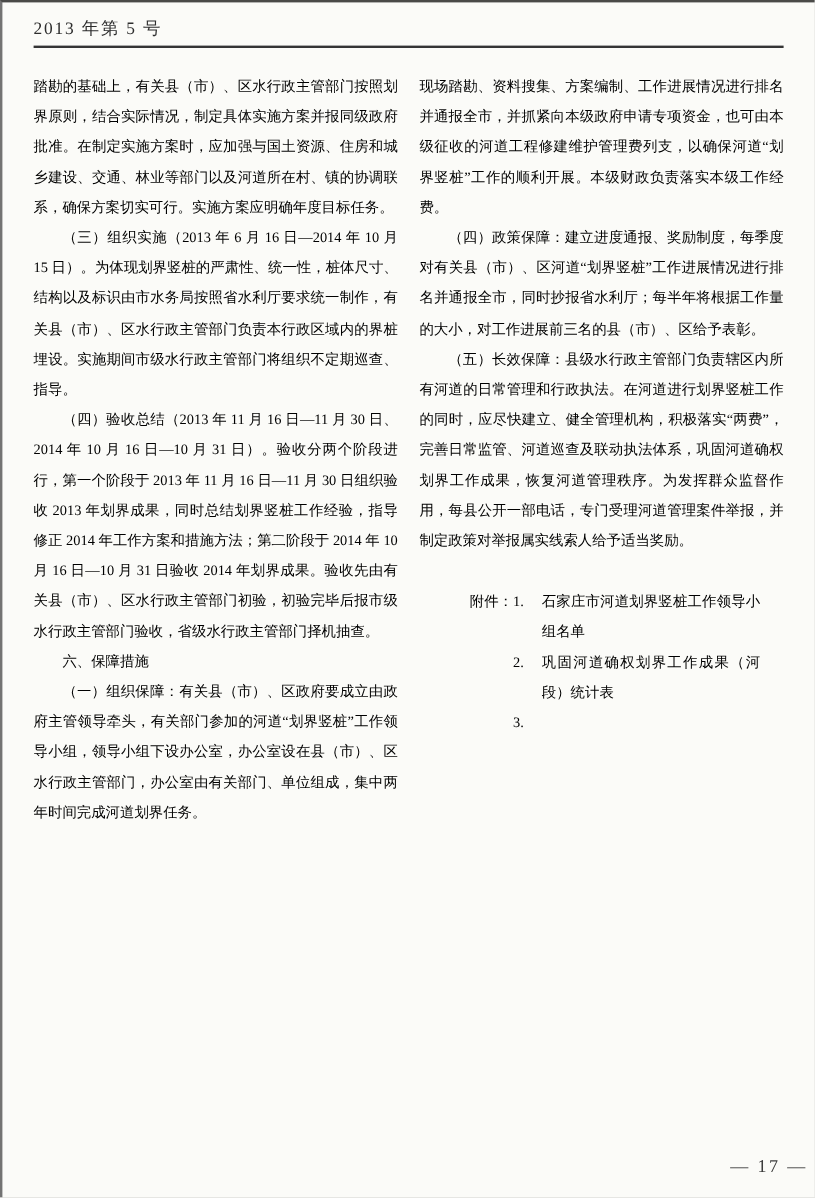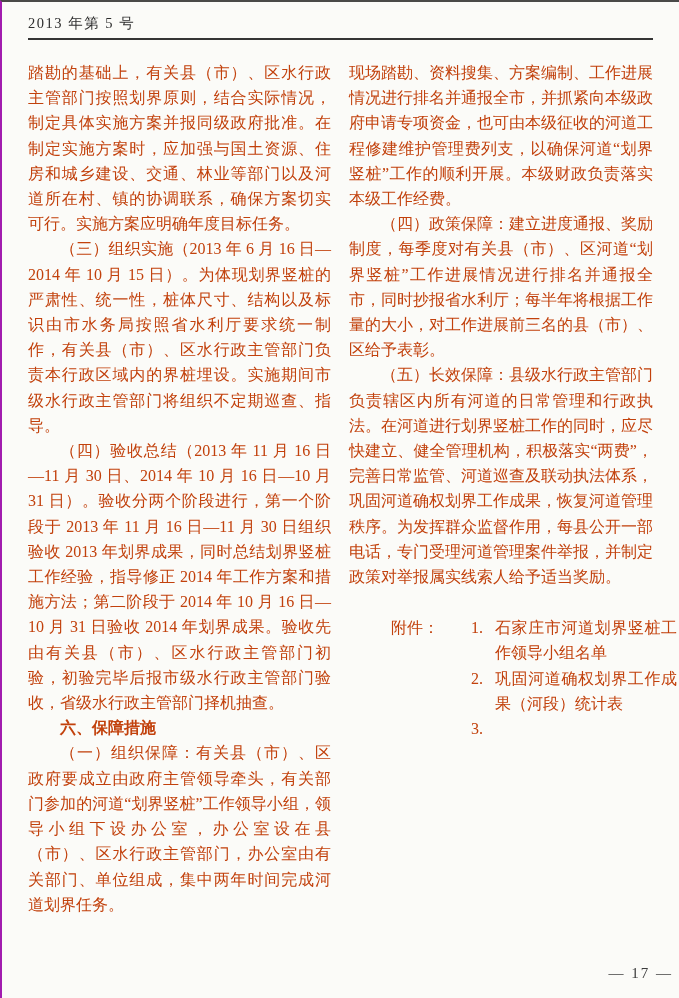--- a/index.html
+++ b/index.html
@@ -9,21 +9,21 @@
     font-family: "Liberation Serif", "DejaVu Serif", serif;
   }
   .page {
     position: relative;
     width: 679px;
     height: 998px;
     margin: 0 auto;
     background: #fbfbf8;
     box-sizing: border-box;
     border-top: 2px solid #4a4a48;
-    border-left: 2px solid #a21caf;
+    border-left: 2px solid #737373;
     overflow: hidden;
     color: #2b2b2b;
   }
   .page-header {
     margin: 0 26px;
     padding-top: 12px;
     padding-bottom: 5px;
     border-bottom: 2px solid #353535;
     display: flex;
     justify-content: space-between;
@@ -32,33 +32,32 @@
     letter-spacing: 1.5px;
     color: #2d2d2d;
   }
   .columns {
     display: flex;
     gap: 18px;
     margin: 20px 26px 0 26px;
   }
   .col {
     width: 304px;
-    font-size: 16px;
+    font-size: 12px;
     line-height: 25.2px;
     text-align: justify;
-    color: #c2410c;
+    color: #000000;
   }
   .col p { margin: 0; }
   .ind { text-indent: 2em; }
-  .heading { font-weight: bold; text-indent: 2em; }
+  .heading { font-weight: normal; text-indent: 2em; }
   .attachment {
     margin-top: 26px;
     padding-left: 42px;
     display: flex;
-    gap: 32px;
   }
   .attach-label { white-space: nowrap; flex: none; }
   .attach-list { flex: none; }
   .attach-item { display: flex; }
   .attach-num { flex: none; width: 24px; }
   .attach-text { width: 182px; text-align: justify; }
   .page-number {
     position: absolute;
     right: 6px;
     bottom: 16px;

